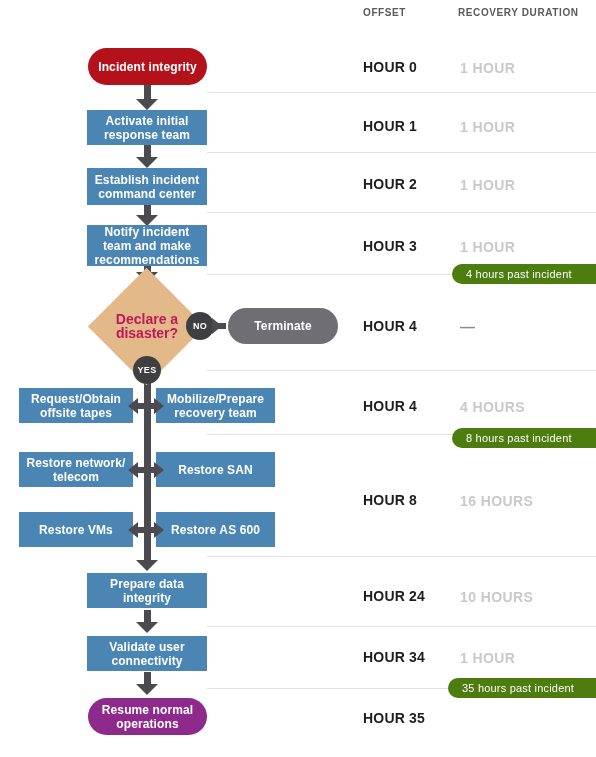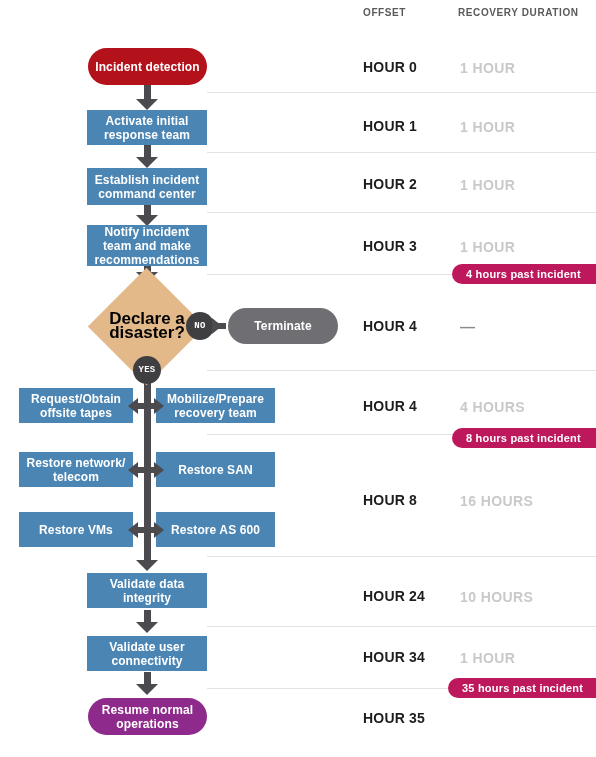--- a/index.html
+++ b/index.html
@@ -60,26 +60,26 @@
   }
   .duration-label.dash {
     color: #8c8c8c;
     font-size: 15px;
   }
 
   .past-banner {
     position: absolute;
     height: 20px;
     right: 0;
-    background: #be185d;
+    background: #4d7c0f;
     border-top-left-radius: 10px;
     border-bottom-left-radius: 10px;
     color: #ffffff;
     font-size: 11px;
-    font-weight: bold;
+    font-weight: normal;
     letter-spacing: 0.2px;
     display: flex;
     align-items: center;
     padding-left: 14px;
     box-sizing: border-box;
     white-space: nowrap;
   }
 
   
   .node {
@@ -116,38 +116,37 @@
     position: absolute;
     background: #e3b98a;
     transform: rotate(45deg);
   }
   .diamond-label {
     position: absolute;
     display: flex;
     align-items: center;
     justify-content: center;
     text-align: center;
-    color: #000000;
-    font-size: 17px;
+    color: #be185d;
+    font-size: 14px;
     font-weight: bold;
     line-height: 14px;
   }
 
   .badge-circle {
     position: absolute;
     border-radius: 50%;
     background: #3f3f42;
     color: #ffffff;
     font-size: 9px;
     font-weight: bold;
     letter-spacing: 0.3px;
     display: flex;
     align-items: center;
     justify-content: center;
-    font-family: Liberation Mono, monospace;
   }
 
   
   .vstem {
     position: absolute;
     width: 7px;
     background: #4b4b4f;
     left: 144px;
   }
   .arrow-down {
@@ -259,21 +258,21 @@
   <div class="vstem" style="top:368px; height:182px"></div>
   <div class="vstem" style="top:546px; height:14px"></div>
   <div class="arrow-down" style="top:560px"></div>
 
   <div class="vstem" style="top:610px; height:16px"></div>
   <div class="arrow-down" style="top:622px"></div>
 
   <div class="vstem" style="top:672px; height:16px"></div>
   <div class="arrow-down" style="top:684px"></div>
 
-  <div class="node pill-red" style="left:88px; top:48px; width:119px; height:37px">Incident detection</div>
+  <div class="node pill-red" style="left:88px; top:48px; width:119px; height:37px">Incident integrity</div>
 
   <div class="node rect-blue" style="left:87px; top:110px; width:120px; height:35px">Activate initial response team</div>
 
   <div class="node rect-blue" style="left:87px; top:168px; width:120px; height:37px">Establish incident command center</div>
 
   <div class="node rect-blue" style="left:87px; top:225px; width:120px; height:41px">Notify incident team and make recommendations</div>
 
   <div class="diamond" style="left:105px; top:285px; width:83px; height:83px"></div>
   <div class="diamond-label" style="left:104px; top:303px; width:86px; height:46px">Declare a disaster?</div>
 
@@ -301,19 +300,19 @@
   </div>
 
   <div class="node rect-blue" style="left:19px; top:512px; width:114px; height:35px">Restore VMs</div>
   <div class="node rect-blue" style="left:156px; top:512px; width:119px; height:35px">Restore AS 600</div>
   <div class="dbl-arrow" style="left:128px; top:522px; width:36px">
     <div class="arrow-left" style="position:static"></div>
     <div class="bar"></div>
     <div class="arrow-right" style="position:static"></div>
   </div>
 
-  <div class="node rect-blue" style="left:87px; top:573px; width:120px; height:35px">Validate data integrity</div>
+  <div class="node rect-blue" style="left:87px; top:573px; width:120px; height:35px">Prepare data integrity</div>
 
   <div class="node rect-blue" style="left:87px; top:636px; width:120px; height:35px">Validate user connectivity</div>
 
   <div class="node pill-purple" style="left:88px; top:698px; width:119px; height:37px">Resume normal operations</div>
 
 </div>
 
 </body></html>

